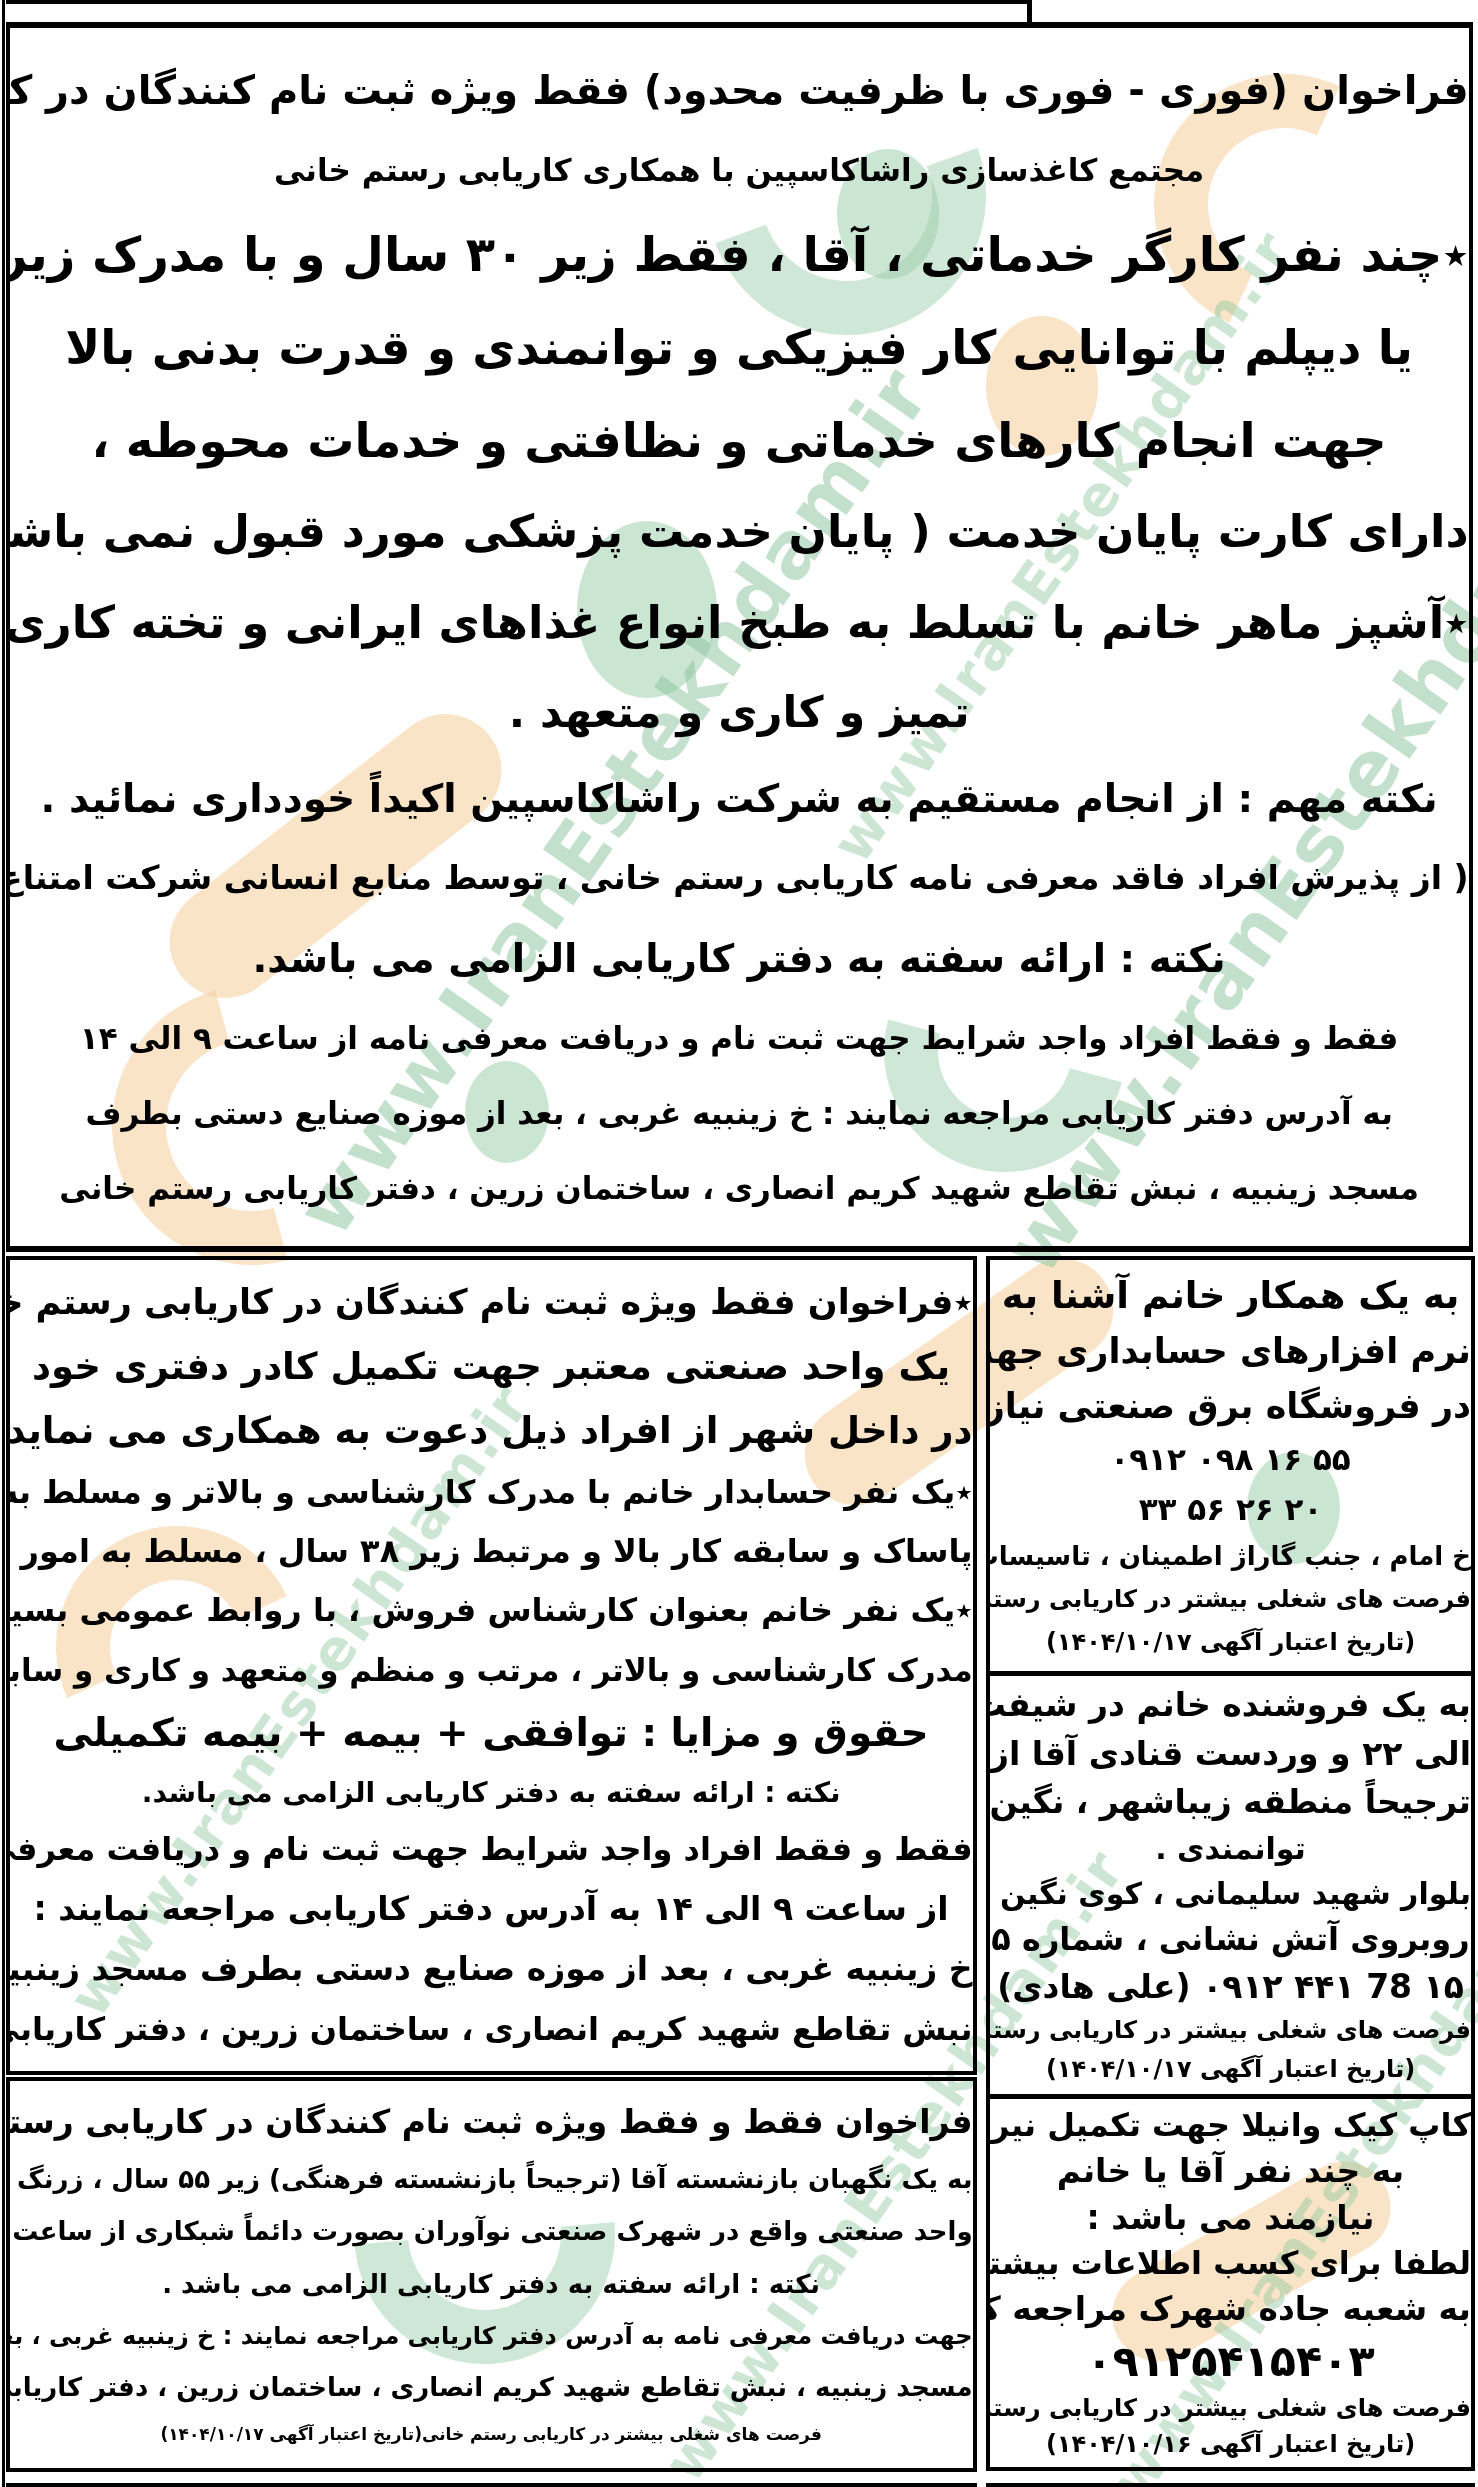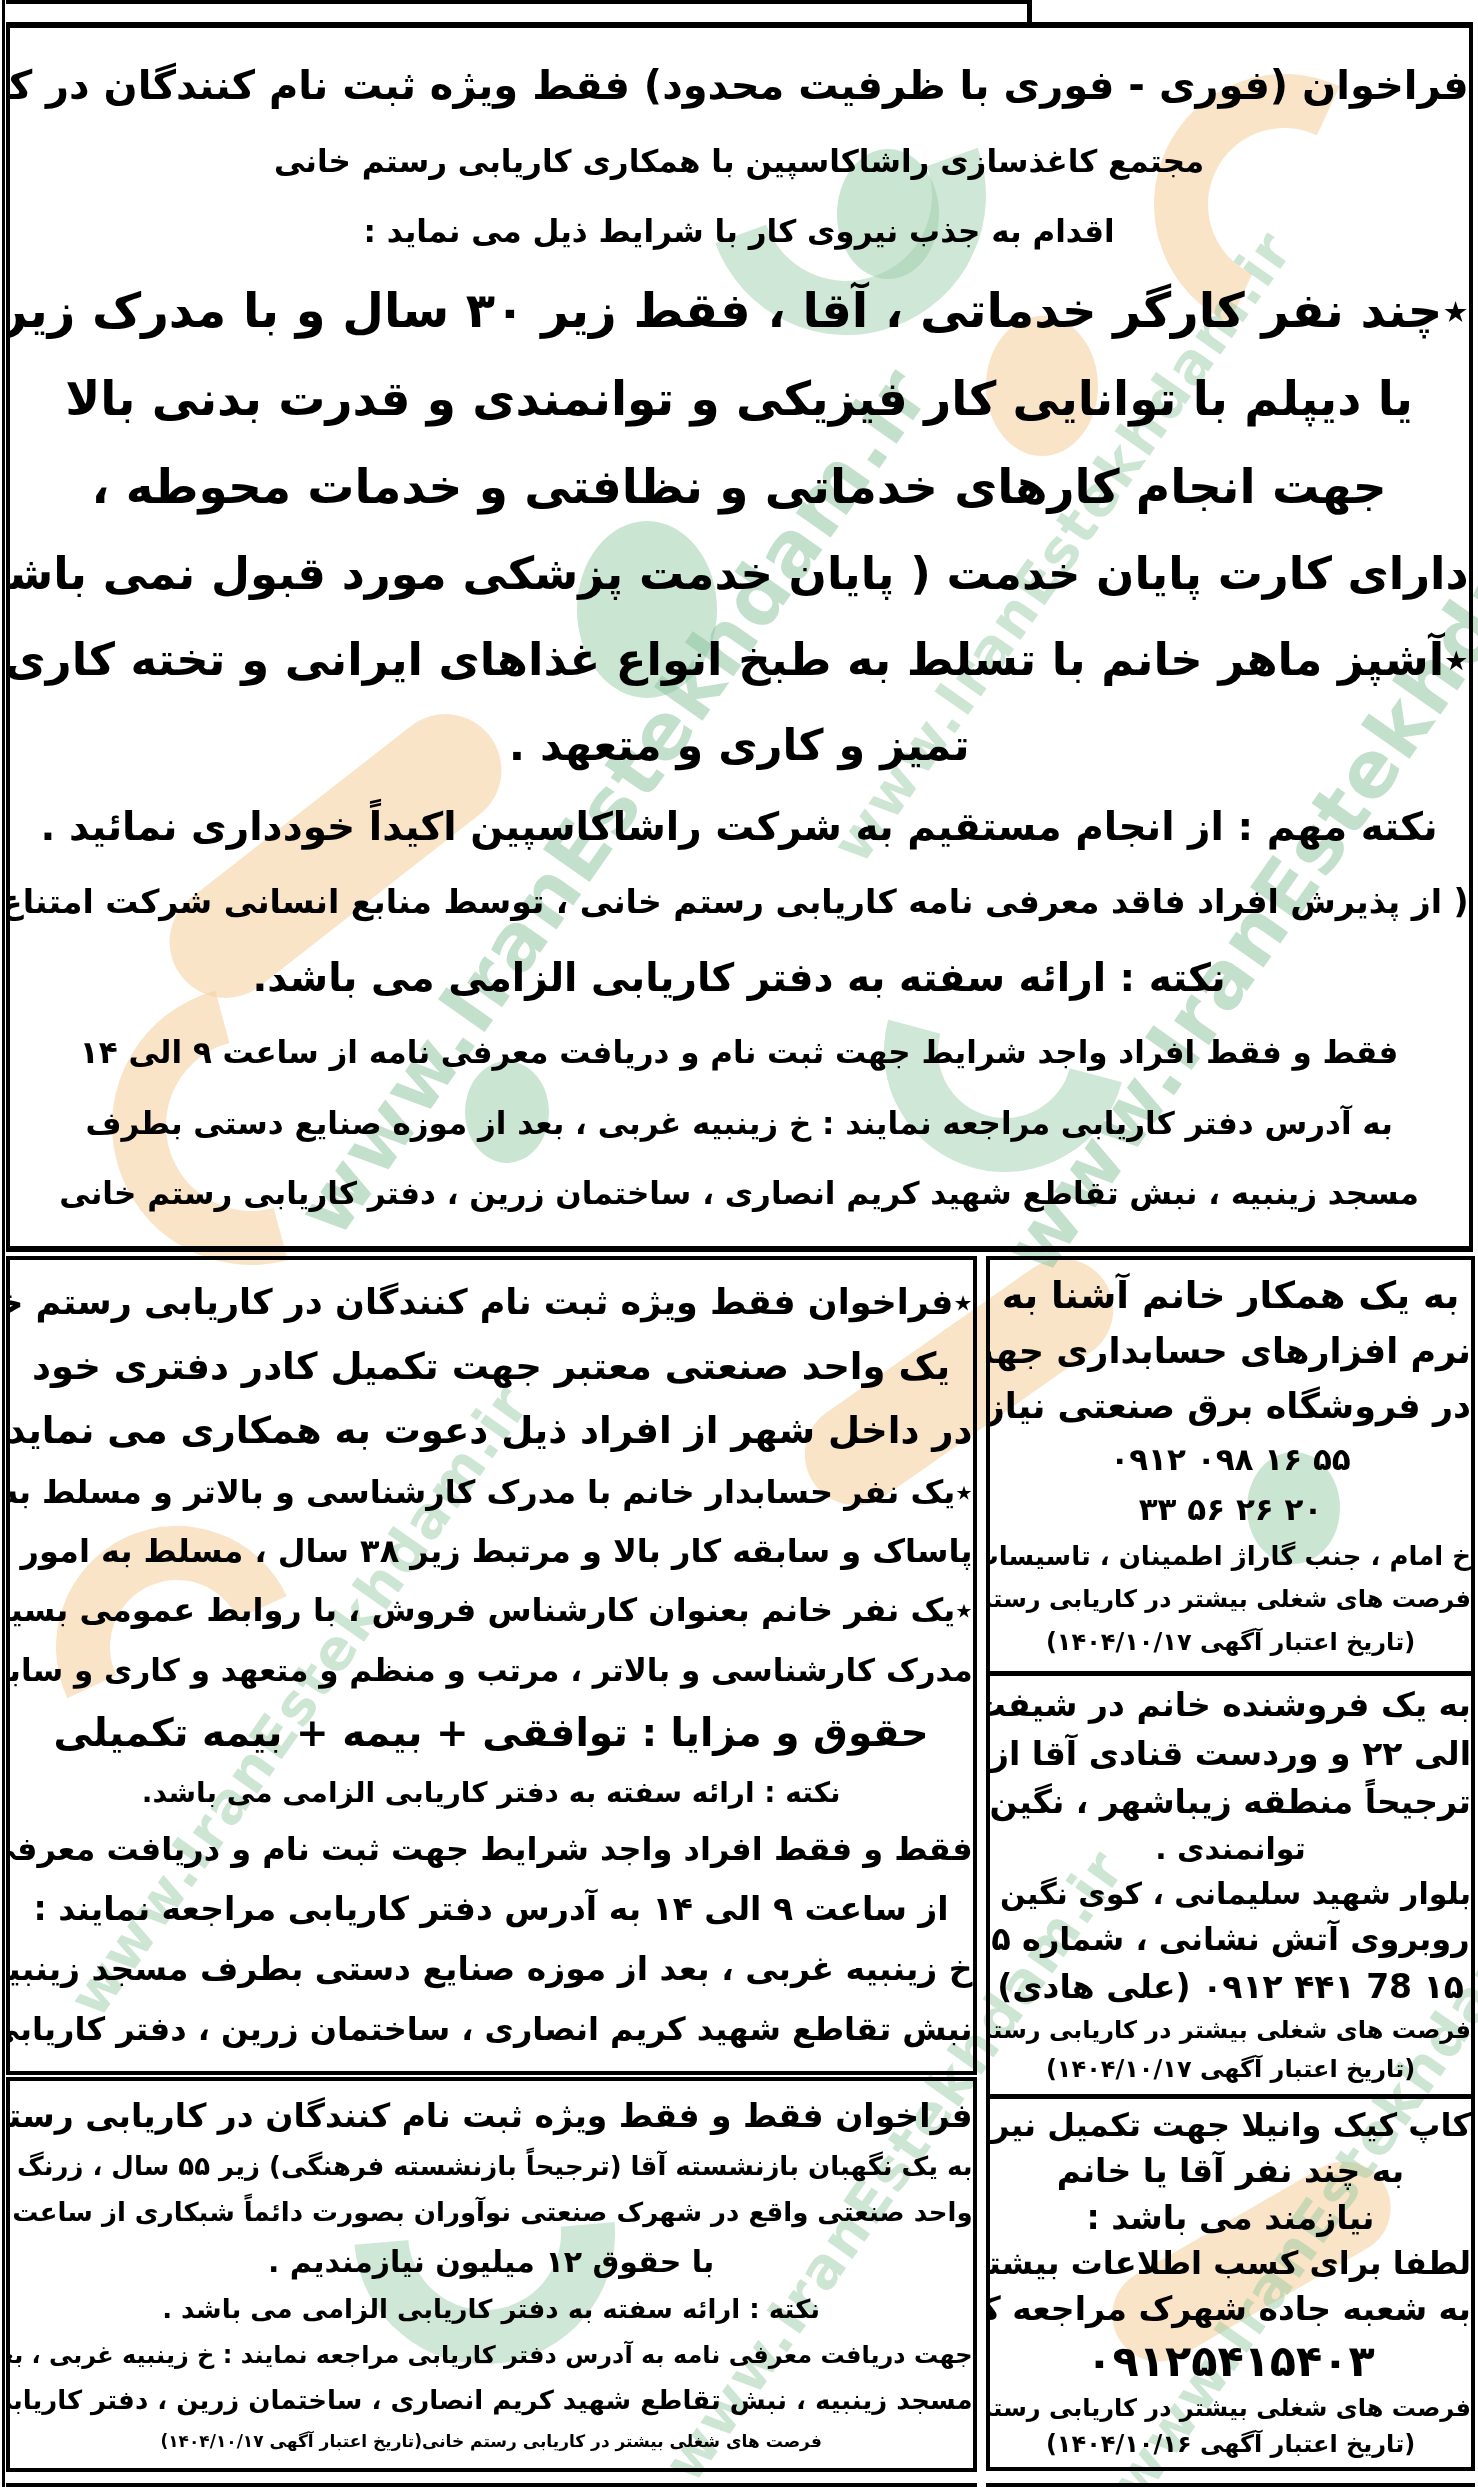--- a/index.html
+++ b/index.html
@@ -85,21 +85,20 @@
 
   <div class="rule" style="left:5.6px;top:0;width:1025px;height:3.7px"></div>
   <div class="rule" style="left:1027px;top:0;width:4.7px;height:22px"></div>
   <div class="rule" style="left:1.9px;top:0;width:2.8px;height:2487px"></div>
   <div class="rule" style="left:5.6px;top:2483px;width:971px;height:4.7px"></div>
   <div class="rule" style="left:986px;top:2483px;width:489px;height:4.7px"></div>
 
   <div class="box box-top" style="left:5.6px;top:22px;width:1467px;height:1230px">
     <div class="line fs43">فراخوان (فوری - فوری با ظرفیت محدود) فقط ویژه ثبت نام کنندگان در کاریابی رستم خانی</div>
     <div class="line fs44">مجتمع  کاغذسازی راشاکاسپین با همکاری کاریابی رستم خانی</div>
-    <div class="line fs44">اقدام به جذب نیروی کار با شرایط ذیل می نماید :</div>
     <div class="line fs52">٭چند نفر کارگر خدماتی ، آقا ، فقط زیر ۳۰ سال و با مدرک زیر دیپلم</div>
     <div class="line fs50">یا دیپلم با توانایی کار فیزیکی و توانمندی و قدرت بدنی بالا</div>
     <div class="line fs50">جهت انجام کارهای خدماتی و نظافتی و خدمات محوطه ،</div>
     <div class="line fs48">دارای کارت پایان خدمت ( پایان خدمت پزشکی مورد قبول نمی باشد ) .</div>
     <div class="line fs48">٭آشپز ماهر خانم با تسلط به طبخ انواع غذاهای ایرانی و تخته کاری ،</div>
     <div class="line fs46">تمیز و کاری و متعهد .</div>
     <div class="line fs42">نکته مهم : از انجام مستقیم به شرکت راشاکاسپین اکیداً خودداری نمائید .</div>
     <div class="line fs36">( از پذیرش افراد فاقد معرفی نامه کاریابی رستم خانی ، توسط منابع انسانی شرکت امتناع خواهد شد )</div>
     <div class="line fs42">نکته : ارائه سفته به دفتر کاریابی الزامی می باشد.</div>
     <div class="line fs44">فقط و فقط افراد واجد شرایط جهت ثبت نام و دریافت معرفی نامه از ساعت ۹ الی ۱۴</div>
@@ -146,21 +145,20 @@
       <span>(علی هادی)</span>
     </div>
     <div class="line fs26">فرصت های شغلی بیشتر در کاریابی رستم خانی</div>
     <div class="line fs26">(تاریخ اعتبار آگهی ۱۴۰۴/۱۰/۱۷)</div>
   </div>
 
   <div class="box" style="left:5.6px;top:2077px;width:971px;height:395px">
     <div class="line fs36">فراخوان فقط و فقط ویژه ثبت نام کنندگان در کاریابی رستم خانی</div>
     <div class="line fs28">به یک نگهبان بازنشسته آقا (ترجیحاً بازنشسته فرهنگی) زیر ۵۵ سال ، زرنگ و کاری جهت همکاری در یک</div>
     <div class="line fs28">واحد صنعتی واقع در شهرک صنعتی نوآوران بصورت دائماً شبکاری از ساعت ۵ عصر الی ۸ صبح (یک روز در میان)</div>
-    <div class="line fs32">با حقوق ۱۲ میلیون نیازمندیم .</div>
     <div class="line fs28">نکته : ارائه سفته به دفتر کاریابی الزامی می باشد .</div>
     <div class="line fs26">جهت دریافت معرفی نامه به آدرس دفتر کاریابی مراجعه نمایند : خ زینبیه غربی ، بعد از موزه صنایع دستی بطرف</div>
     <div class="line fs28">مسجد زینبیه ، نبش تقاطع شهید کریم انصاری ، ساختمان زرین ، دفتر کاریابی رستم خانی</div>
     <div class="line fs24">فرصت های شغلی بیشتر در کاریابی رستم خانی(تاریخ اعتبار آگهی ۱۴۰۴/۱۰/۱۷)</div>
   </div>
 
   <div class="box" style="left:986px;top:2095px;width:489px;height:376px">
     <div class="line fs34">کاپ کیک وانیلا جهت تکمیل نیروی فروشندگی</div>
     <div class="line fs36">به چند نفر  آقا یا خانم</div>
     <div class="line fs36">نیازمند می باشد :</div>

